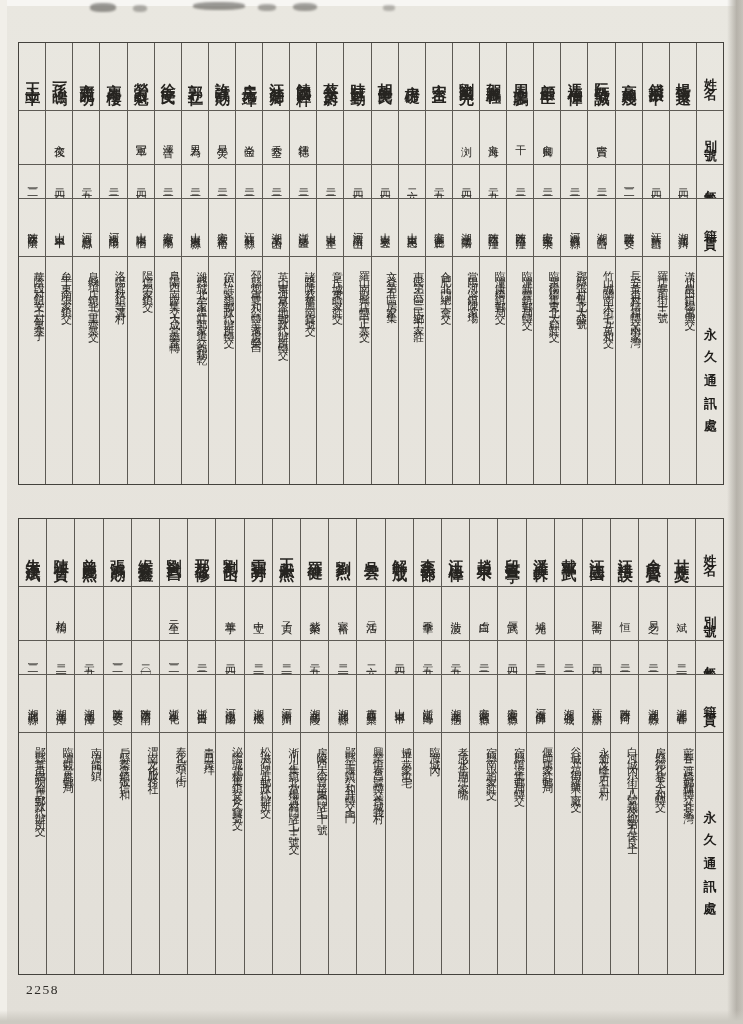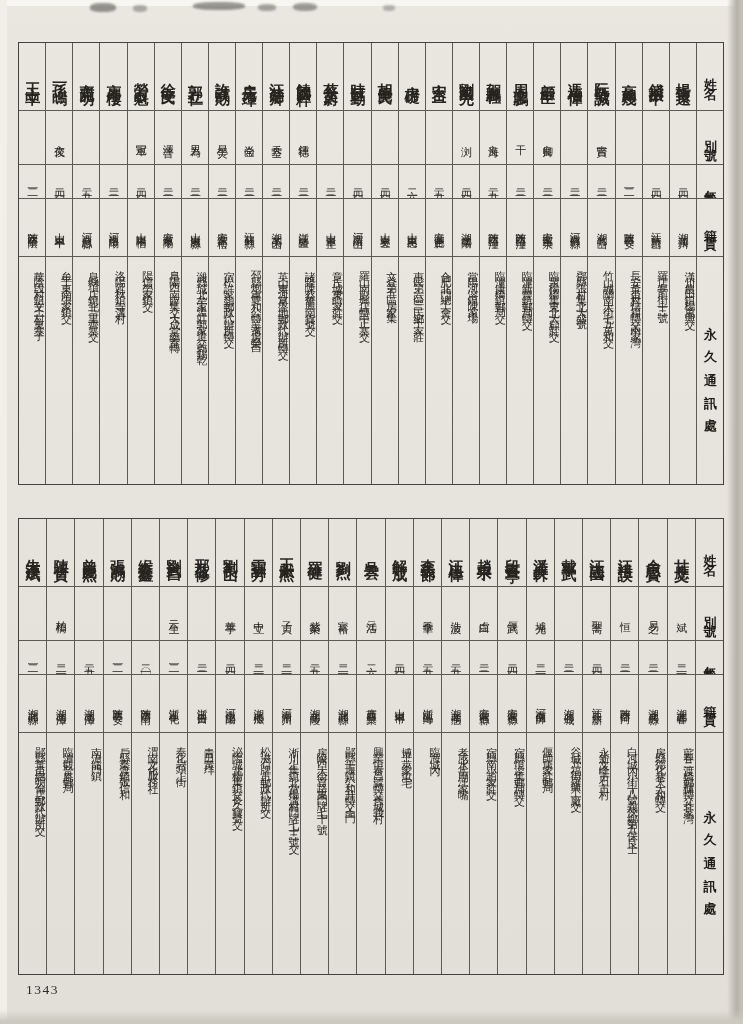--- a/index.html
+++ b/index.html
@@ -439,17 +439,17 @@
       </div>
       <div class="col person-col">
         <div class="cell c-name">朱漢斌</div>
         <div class="cell c-alias"></div>
         <div class="cell c-age">二一</div>
         <div class="cell c-origin">湖北鄖縣</div>
         <div class="cell c-addr">鄖縣黃甫鄉明倫店郵政代辦所交</div>
       </div>
     </div>
 
-  <div class="page-number">1343</div>
+  <div class="page-number">2258</div>
 
   <div class="strip-right"></div>
   <div class="strip-bottom"></div>
 </div>
 
 </body></html>

